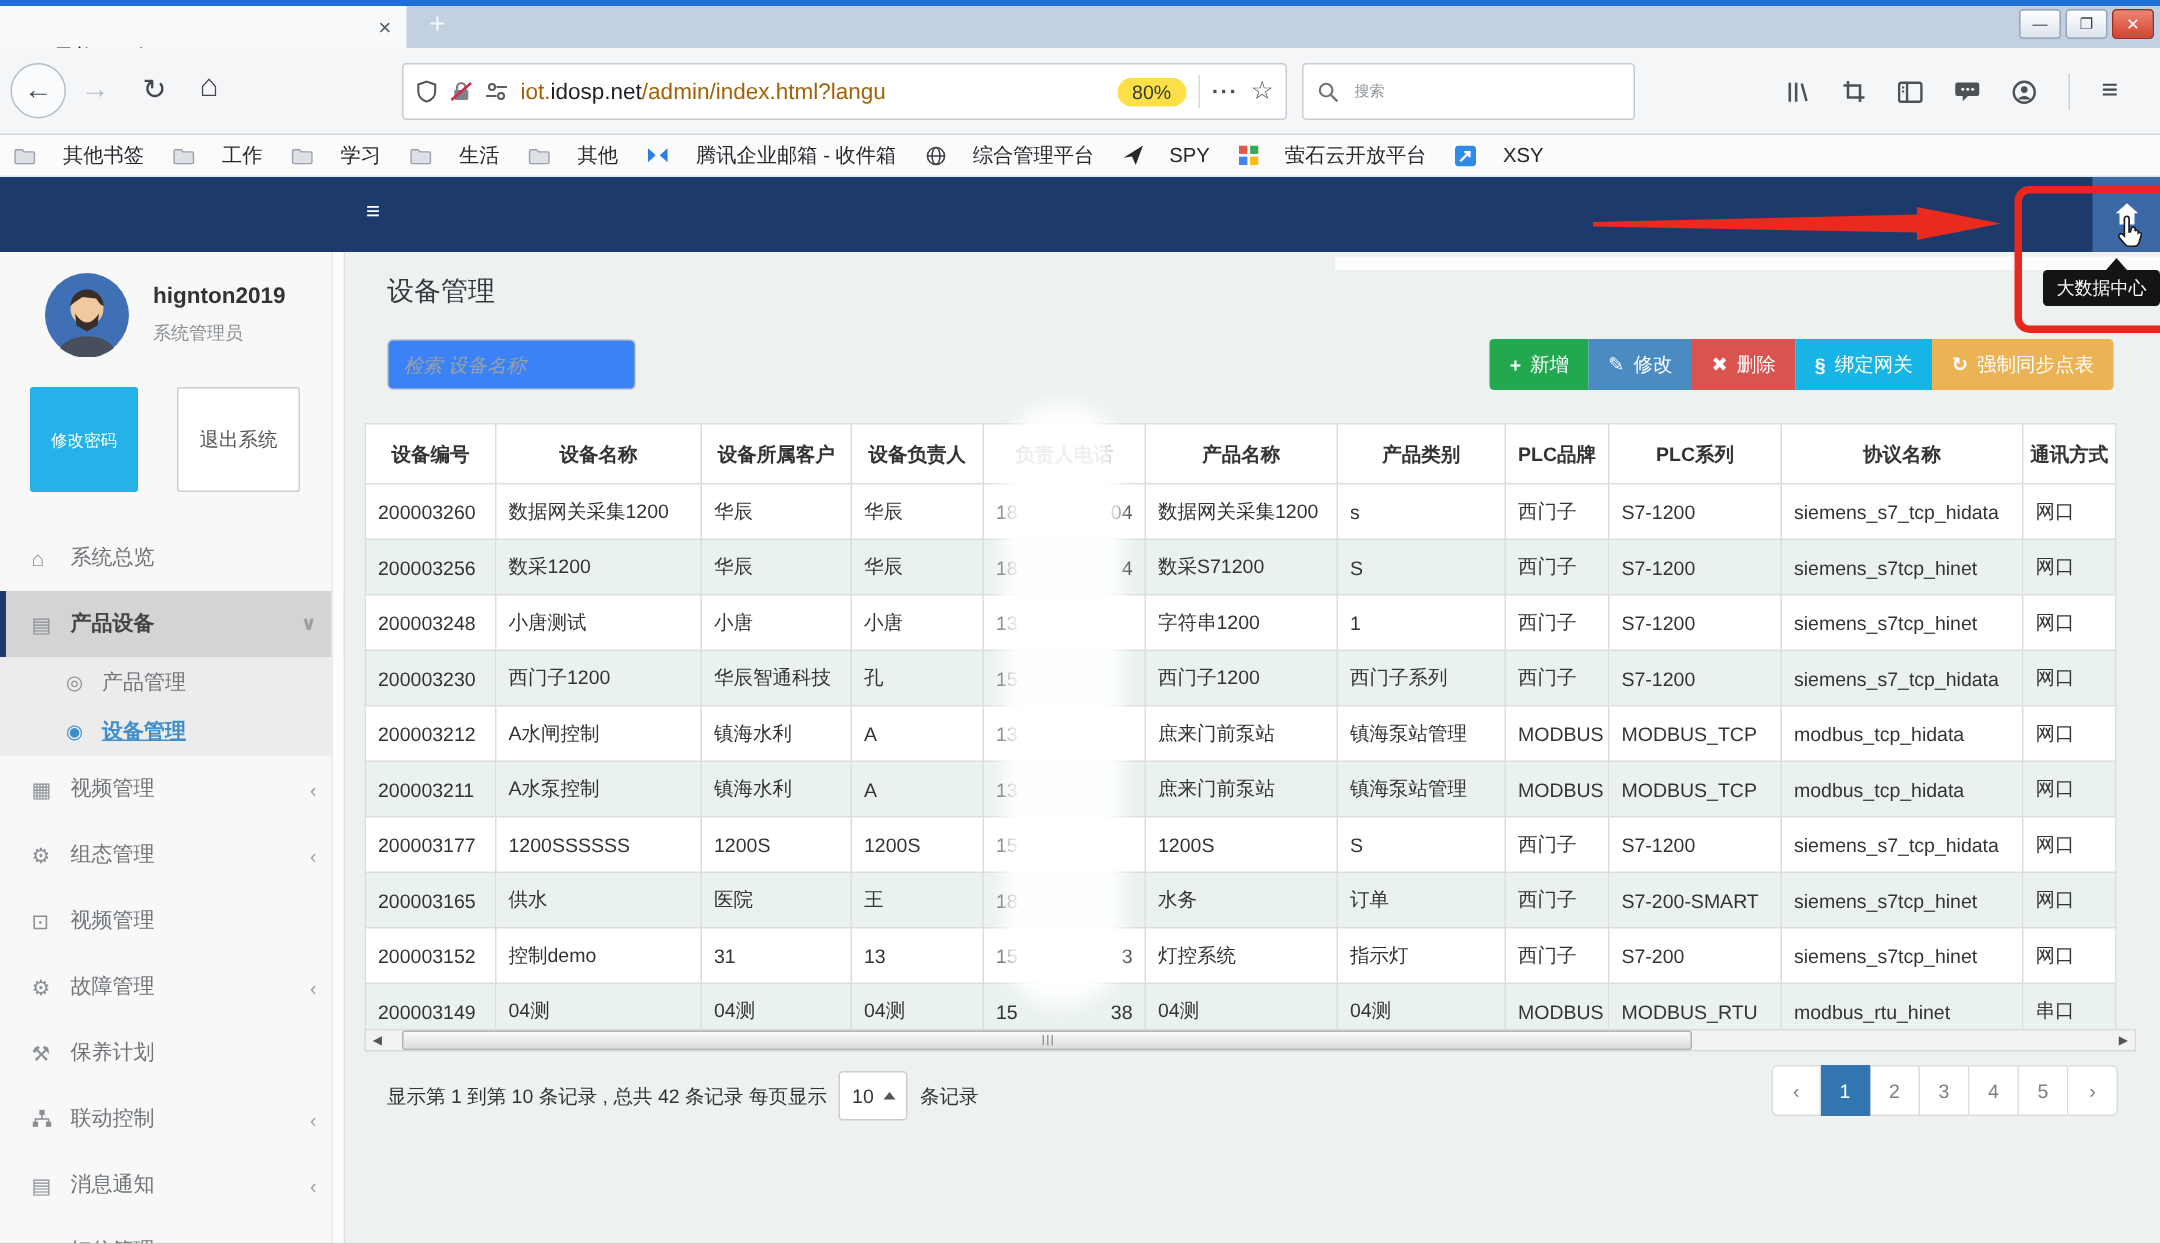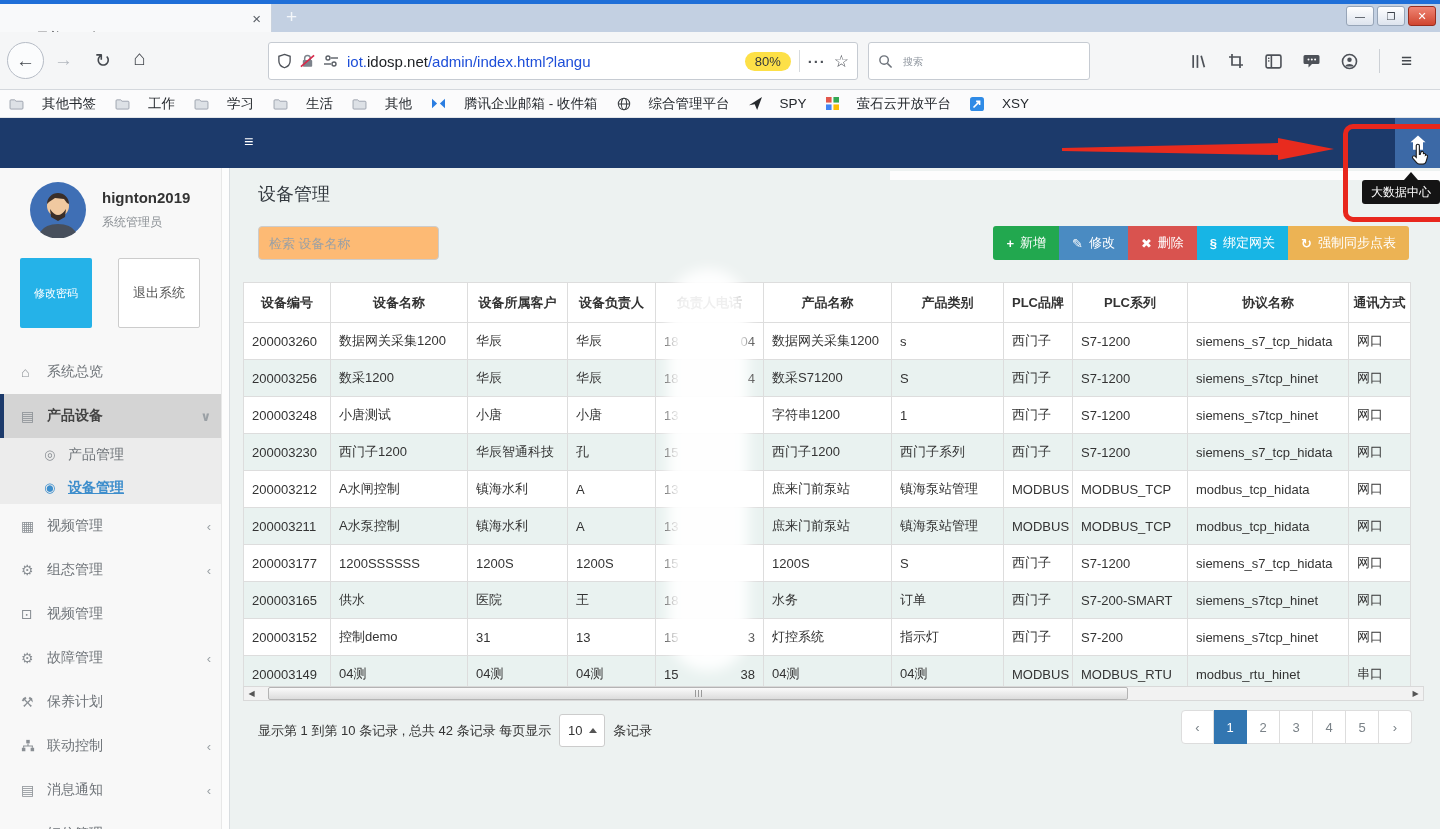--- a/index.html
+++ b/index.html
@@ -18,21 +18,21 @@
           display:flex;align-items:center;justify-content:center;font-size:10px;color:#3c424a;}
   .winbtn.close{background:linear-gradient(#ef8574,#d0452f);border-color:#992d1e;color:#fff;font-size:11px;}
   .navbar{position:absolute;left:0;top:32px;width:1440px;height:58px;background:#f5f6f7;border-bottom:1px solid #d4d8dd;}
   .navbtn{position:absolute;font-size:19px;color:#44484e;top:17px;}
   .backcircle{position:absolute;left:7px;top:10px;width:37px;height:37px;border:1px solid #b6bcc6;border-radius:50%;background:#fbfcfd;
               display:flex;align-items:center;justify-content:center;font-size:19px;color:#44484e;}
   .urlbar{position:absolute;left:268px;top:10px;width:590px;height:38px;background:#fff;border:1px solid #c6cbd2;border-radius:3px;
           display:flex;align-items:center;padding:0 8px;gap:8px;}
   .url-text{font-size:15px;white-space:nowrap;overflow:hidden;flex:1;
             -webkit-mask-image:linear-gradient(90deg,#000 70%,transparent 98%);mask-image:linear-gradient(90deg,#000 70%,transparent 98%);}
-  .url-dim{color:#1d4ed8;} .url-host{color:#1c1f23;}
+  .url-dim{color:#a16207;} .url-host{color:#1c1f23;}
   .zoom-pill{background:#fde047;border-radius:10px;font-size:13px;color:#33373c;padding:2px 10px;}
   .url-div{width:1px;height:22px;background:#d6dade;}
   .pagedots{font-size:15px;color:#4d5158;letter-spacing:1px;font-weight:bold;}
   .star{font-size:17px;color:#4d5158;}
   .searchbox{position:absolute;left:868px;top:10px;width:222px;height:38px;background:#fff;border:1px solid #c6cbd2;border-radius:3px;
              display:flex;align-items:center;padding:0 9px;gap:8px;}
   .searchbox input{border:none;outline:none;font-size:10px;width:150px;background:transparent;font-family:inherit;color:#333;}
   .searchbox input::placeholder{color:#8e959e;}
   .navicons{position:absolute;left:1190px;top:10px;height:38px;display:flex;align-items:center;gap:21px;}
   .navicons .div{width:1px;height:24px;background:#ccd0d5;}
@@ -58,22 +58,22 @@
   .mi .chev{margin-left:auto;color:#9aa0a5;font-size:13px;}
   .mi.active{background:#d4d4d4;color:#444;border-left:4px solid #1c3a6b;padding-left:17px;font-weight:bold;}
   .submenu{background:#ececec;}
   .smi{height:33px;display:flex;align-items:center;padding-left:44px;color:#6f7479;font-size:14px;}
   .smi .ic{width:24px;font-size:13px;color:#8a8f94;}
   .smi.active{color:#3e8ecc;} .smi.active .lbl{text-decoration:underline;font-weight:bold;} .smi.active .ic{color:#3e8ecc;}
   
   .main{position:absolute;left:230px;top:168px;width:1210px;height:661px;background:#edf2f1;}
   .whitestrip{position:absolute;left:660px;top:3px;width:550px;height:9px;background:rgba(255,255,255,.85);}
   .page-title{position:absolute;left:28px;top:14px;font-size:18px;color:#33393f;}
-  .dev-search{position:absolute;left:28px;top:58px;width:181px;height:34px;border:1px solid #ccc;border-radius:4px;background:#fdba74;
-              font-size:13px;padding:0 10px;outline:none;font-family:inherit;color:#333;}
+  .dev-search{position:absolute;left:28px;top:58px;width:166px;height:34px;border:1px solid #ccc;border-radius:4px;background:#3b82f6;
+              font-size:13px;padding:0 10px;outline:none;font-family:inherit;color:#333;font-style:italic;}
   .dev-search::placeholder{color:#9aa0a5;}
   .toolbar{position:absolute;right:31px;top:58px;display:flex;height:34px;}
   .tbtn{display:flex;align-items:center;gap:6px;color:#fff;font-size:13px;padding:0 13px;white-space:nowrap;}
   .tbtn:first-child{border-radius:3px 0 0 3px;} .tbtn:last-child{border-radius:0 3px 3px 0;}
   .tbtn .g{font-size:13px;font-weight:bold;}
   .tablewrap{position:absolute;left:13px;top:114px;width:1167px;}
   table{border-collapse:collapse;table-layout:fixed;width:1167px;background:#fff;font-size:13px;}
   th{border:1px solid #ddd;height:40px;font-weight:bold;color:#333;text-align:center;padding:0 4px;}
   td{border:1px solid #ddd;height:37px;padding:0 8px;color:#333;white-space:nowrap;overflow:hidden;}
   tbody tr:nth-child(even){background:#e9f2f0;}

